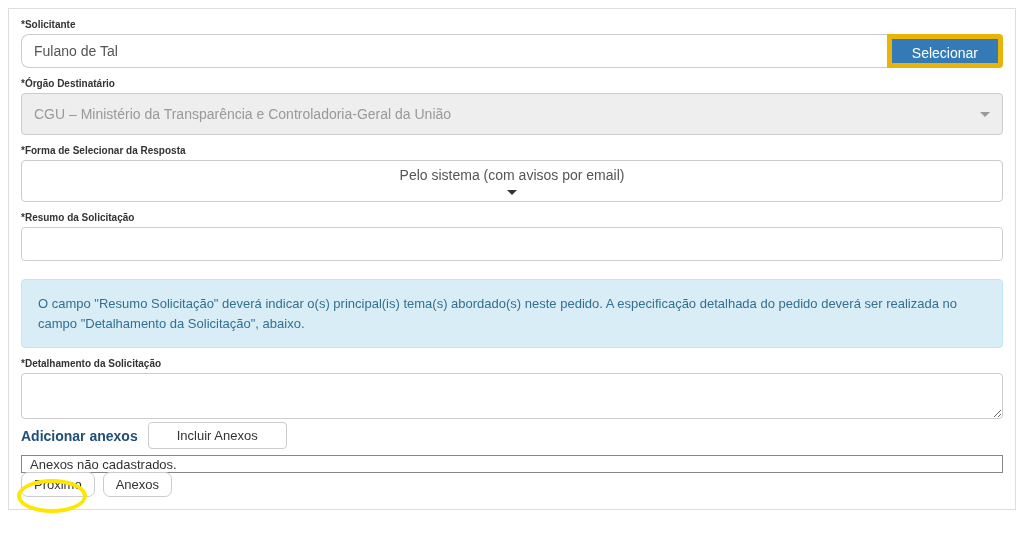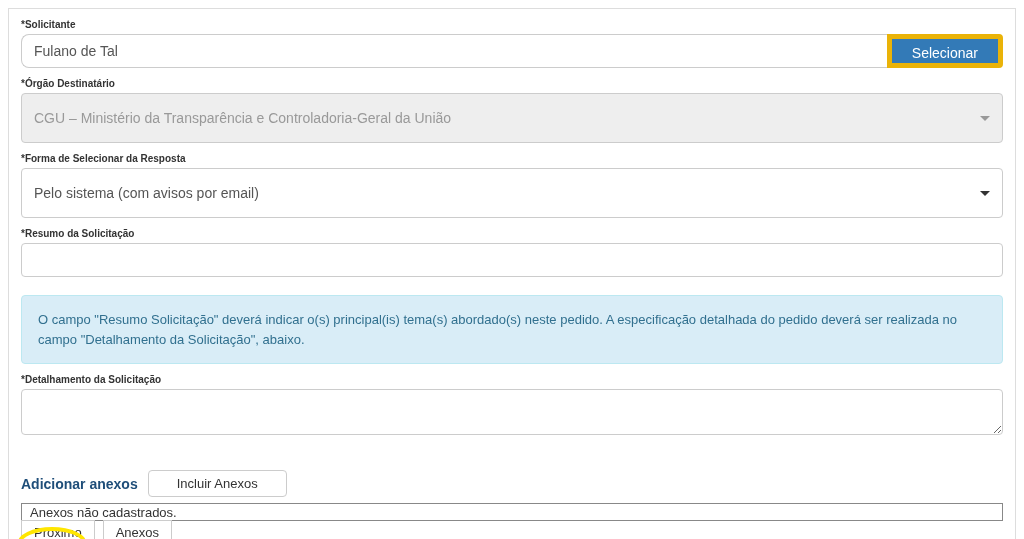--- a/index.html
+++ b/index.html
@@ -48,38 +48,39 @@
       border: 5px solid #eab308;
       padding: 6px 20px;
       font-size: 14px;
       border-top-right-radius: 4px;
       border-bottom-right-radius: 4px;
       cursor: pointer;
       height: 34px;
     }
     .select-disabled, .select-enabled {
       position: relative;
-      height: 50px;
+      height: 42px;
       border: 1px solid #ccc;
       border-radius: 4px;
       padding: 6px 12px;
       display: flex;
       align-items: center;
       justify-content: space-between;
       font-size: 14px;
     }
     .select-disabled {
       background: #eeeeee;
       color: #999;
       cursor: not-allowed;
     }
     .select-enabled {
       background: #fff;
       color: #555;
       cursor: pointer;
+      flex-direction: column;
     }
     .caret-down {
       width: 0; height: 0;
       border-left: 5px solid transparent;
       border-right: 5px solid transparent;
       border-top: 5px solid #999;
     }
     .select-enabled .caret-down { border-top-color: #333; }
     .full-input {
       width: 100%;
@@ -106,21 +107,21 @@
       border-radius: 4px;
       padding: 6px 12px;
       resize: both;
       font-size: 14px;
       font-family: inherit;
     }
     .anexos-row {
       display: flex;
       align-items: center;
       gap: 10px;
-      margin-top: 32px;
+      margin-top: 0;
     }
     .anexos-title {
       color: #1f4e79;
       font-weight: bold;
       font-size: 14px;
     }
     .btn-default {
       background: #fff;
       border: 1px solid #ccc;
       border-radius: 4px;
@@ -140,21 +141,21 @@
       align-items: center;
     }
     .action-btns {
       display: flex;
       gap: 8px;
       margin-top: -1px;
     }
     .action-btns .btn-default {
       border-top-left-radius: 0;
       border-top-right-radius: 0;
-      border-radius: 0;
+      border-radius: 7px;
       padding: 4px 12px;
       font-size: 13px;
     }
     .highlight-ellipse {
       position: absolute;
       left: 8px;
       bottom: -4px;
       width: 70px;
       height: 34px;
       border: 4px solid #ffe600;

